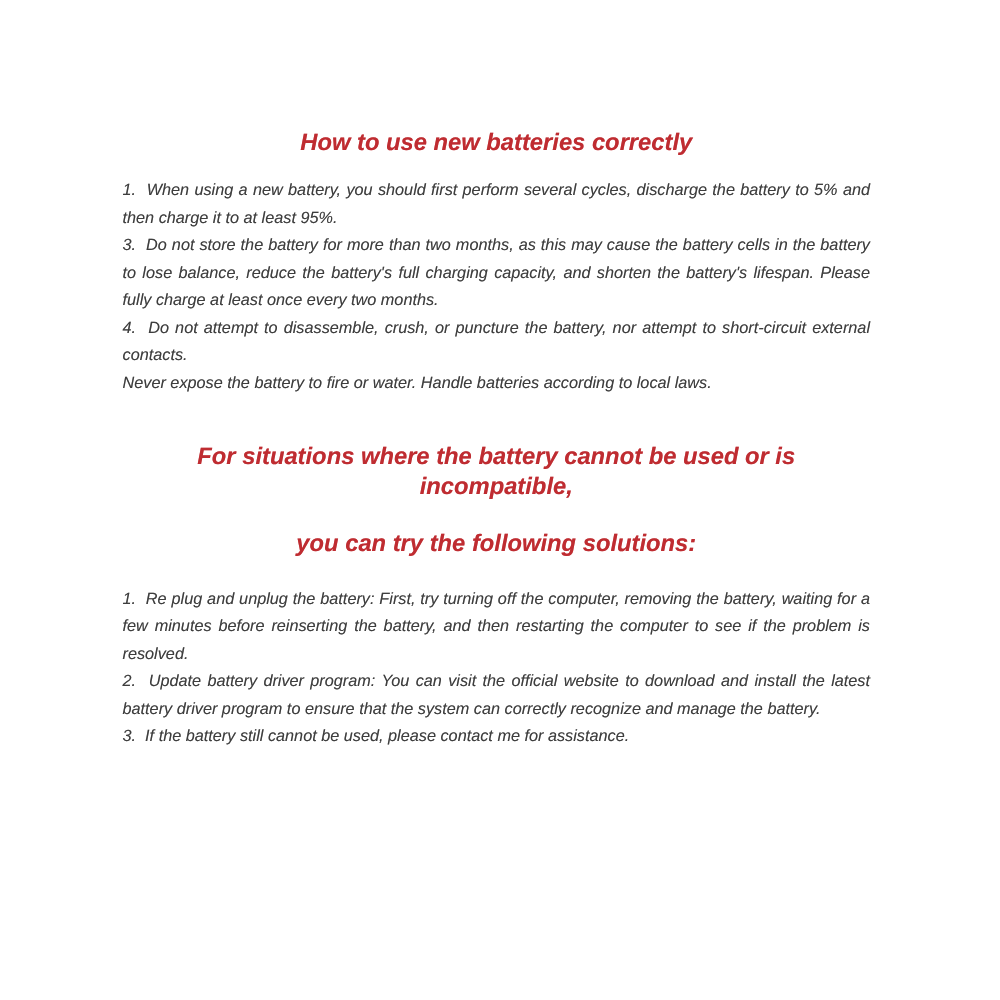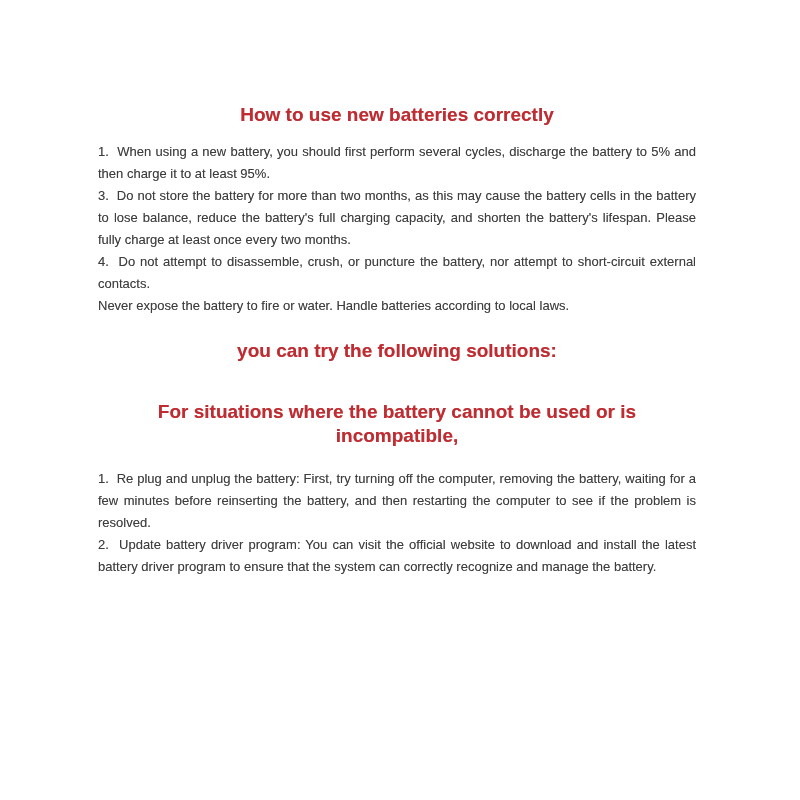--- a/index.html
+++ b/index.html
@@ -12,20 +12,21 @@
     background: var(--background, #ffffff);
     font-family: "Liberation Sans", sans-serif;
   }
   .page {
     box-sizing: border-box;
     width: 800px;
     height: 800px;
     background: var(--background, #ffffff);
     padding: 103px 104px 13px 98px;
     overflow: hidden;
+    font-style: italic;
   }
   .heading {
     margin: 0;
     color: var(--heading, #bf2c31);
     font-weight: bold;
     font-size: 19px;
     line-height: 24px;
     text-align: center;
     
     text-shadow: 0 0 0.5px rgba(191, 44, 49, 0.55);
@@ -67,25 +68,26 @@
 
 
       <p class="para">3.&nbsp; Do not store the battery for more than two months, as this may cause the battery cells in the battery to lose balance, reduce the battery's full charging capacity, and shorten the battery's lifespan. Please fully charge at least once every two months.</p>
 
       <p class="para">4.&nbsp; Do not attempt to disassemble, crush, or puncture the battery, nor attempt to short-circuit external contacts.</p>
 
       <p class="para">Never expose the battery to fire or water. Handle batteries according to local laws.</p>
 
     </div>
 
+  <h2 class="heading section2-title-line1">For situations where the battery cannot be used or is incompatible,</h2>
+
   <h2 class="heading section2-title-line2">you can try the following solutions:</h2>
-
-  <h2 class="heading section2-title-line1">For situations where the battery cannot be used or is incompatible,</h2>
 
   <div class="body-block second">
 
       <p class="para">1.&nbsp; Re plug and unplug the battery: First, try turning off the computer, removing the battery, waiting for a few minutes before reinserting the battery, and then restarting the computer to see if the problem is resolved.</p>
 
       <p class="para">2.&nbsp; Update battery driver program: You can visit the official website to download and install the latest battery driver program to ensure that the system can correctly recognize and manage the battery.</p>
 
+      <p class="para">3.&nbsp; If the battery still cannot be used, please contact me for assistance.</p>
     </div>
 
 </div>
 
 </body></html>

